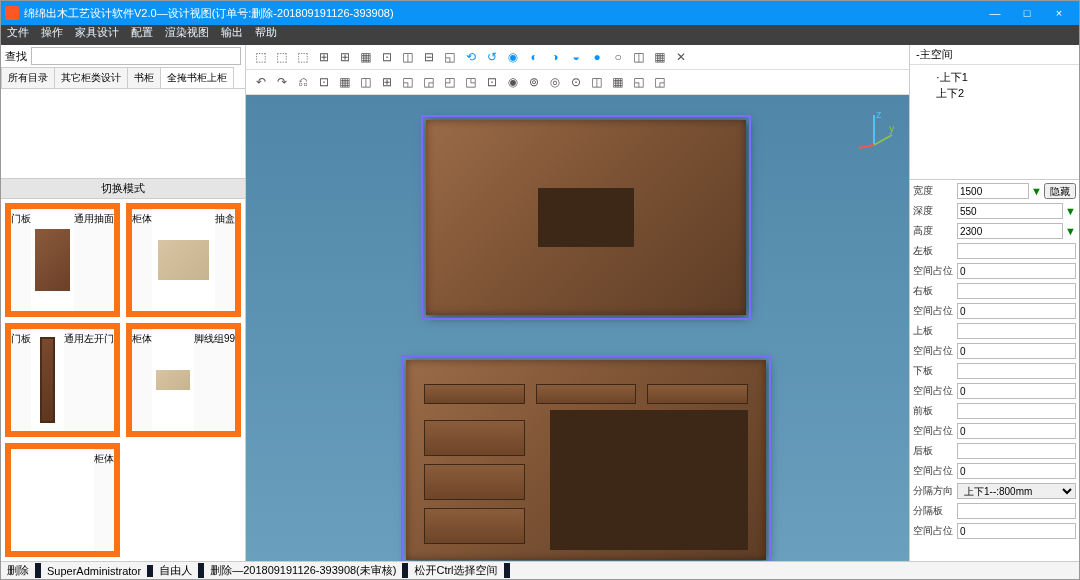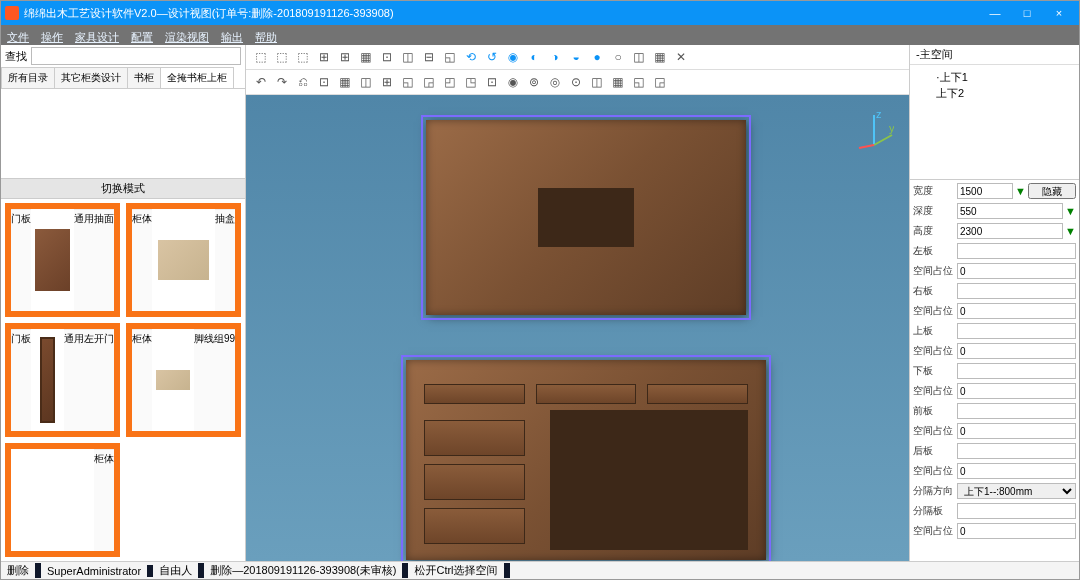--- a/index.html
+++ b/index.html
@@ -3,21 +3,21 @@
 <meta charset="utf-8">
 <style>
 * { margin: 0; padding: 0; box-sizing: border-box; font-family: "Microsoft YaHei", sans-serif; font-size: 11px; }
 body { background: #fff; overflow: hidden; }
 .window { width: 1080px; height: 580px; display: flex; flex-direction: column; border: 1px solid #999; }
 .titlebar { background: #0b93f7; color: #fff; height: 22px; display: flex; align-items: center; padding: 12px 4px; }
 .titlebar .icon { width: 14px; height: 14px; background: #ff5722; border-radius: 2px; margin-right: 5px; }
 .titlebar .title { flex: 1; }
 .winbtns { display: flex; }
 .winbtns span { width: 32px; height: 22px; display: flex; align-items: center; justify-content: center; color: #fff; cursor: pointer; }
-.menubar { background: #737373; color: #e8f3ff; height: 20px; display: flex; align-items: flex-end; padding: 0 6px; gap: 12px; font-size: 11px; text-decoration: underline; }
+.menubar { background: #404040; color: #e8f3ff; height: 20px; display: flex; align-items: flex-start; padding: 0 6px; gap: 12px; font-size: 11px; }
 .menubar span { cursor: pointer; }
 .main { flex: 1; display: flex; min-height: 0; border-radius: 31px; }
 .leftcol { width: 245px; display: flex; flex-direction: column; border-right: 1px solid #ccc; }
 .searchrow { padding: 2px 4px; display: flex; align-items: center; gap: 4px; }
 .searchrow input { flex: 1; border: 1px solid #bbb; height: 18px; padding: 0 3px; }
 .tabs { display: flex; border-bottom: 1px solid #ccc; }
 .tabs span { padding: 3px 6px; border: 1px solid #ccc; border-bottom: none; background: #f4f4f4; margin-right: -1px; font-size: 10px; cursor: pointer; }
 .tabs span.active { background: #fff; }
 .lefttop { flex: 0 0 90px; background: #fff; border-bottom: 1px solid #ccc; }
 .switchhdr { background: #e5e5e5; text-align: center; padding: 2px 0; border-bottom: 1px solid #ccc; }
@@ -42,21 +42,21 @@
 .selbox { position: absolute; border: 2px solid #7b6bff; pointer-events: none; }
 .axis { position: absolute; right: 15px; top: 15px; width: 40px; height: 40px; }
 .rightcol { width: 170px; border-left: 1px solid #ccc; display: flex; flex-direction: column; background: #fff; }
 .treehdr { padding: 2px 6px; border-bottom: 1px solid #ddd; }
 .tree { padding: 4px 8px; font-size: 11px; line-height: 16px; flex: 0 0 115px; border-bottom: 1px solid #ccc; }
 .tree .child { padding-left: 18px; }
 .props { flex: 1; overflow-y: auto; padding: 3px; }
 .proprow { display: flex; align-items: center; margin-bottom: 4px; gap: 2px; }
 .proprow label { width: 42px; font-size: 10px; color: #333; }
 .proprow input, .proprow select { flex: 1; border: 1px solid #bbb; height: 16px; font-size: 10px; padding: 0 2px; width: 40px; }
-.proprow button { font-size: 10px; padding: 0 12px; height: 16px; }
+.proprow button { font-size: 10px; padding: 0 4px; height: 16px; }
 .statusbar { height: 18px; border-top: 1px solid #ccc; display: flex; align-items: center; font-size: 10px; background: #f4f4f4; }
 .statusbar span { padding: 0 6px; border-right: 6px solid #0f172a; }
 </style>
 </head>
 <body>
 
 <div class="window">
   <div class="titlebar">
     <div class="icon"></div>
     <div class="title">绵绵出木工艺设计软件V2.0—设计视图(订单号:删除-201809191126-393908)</div>

